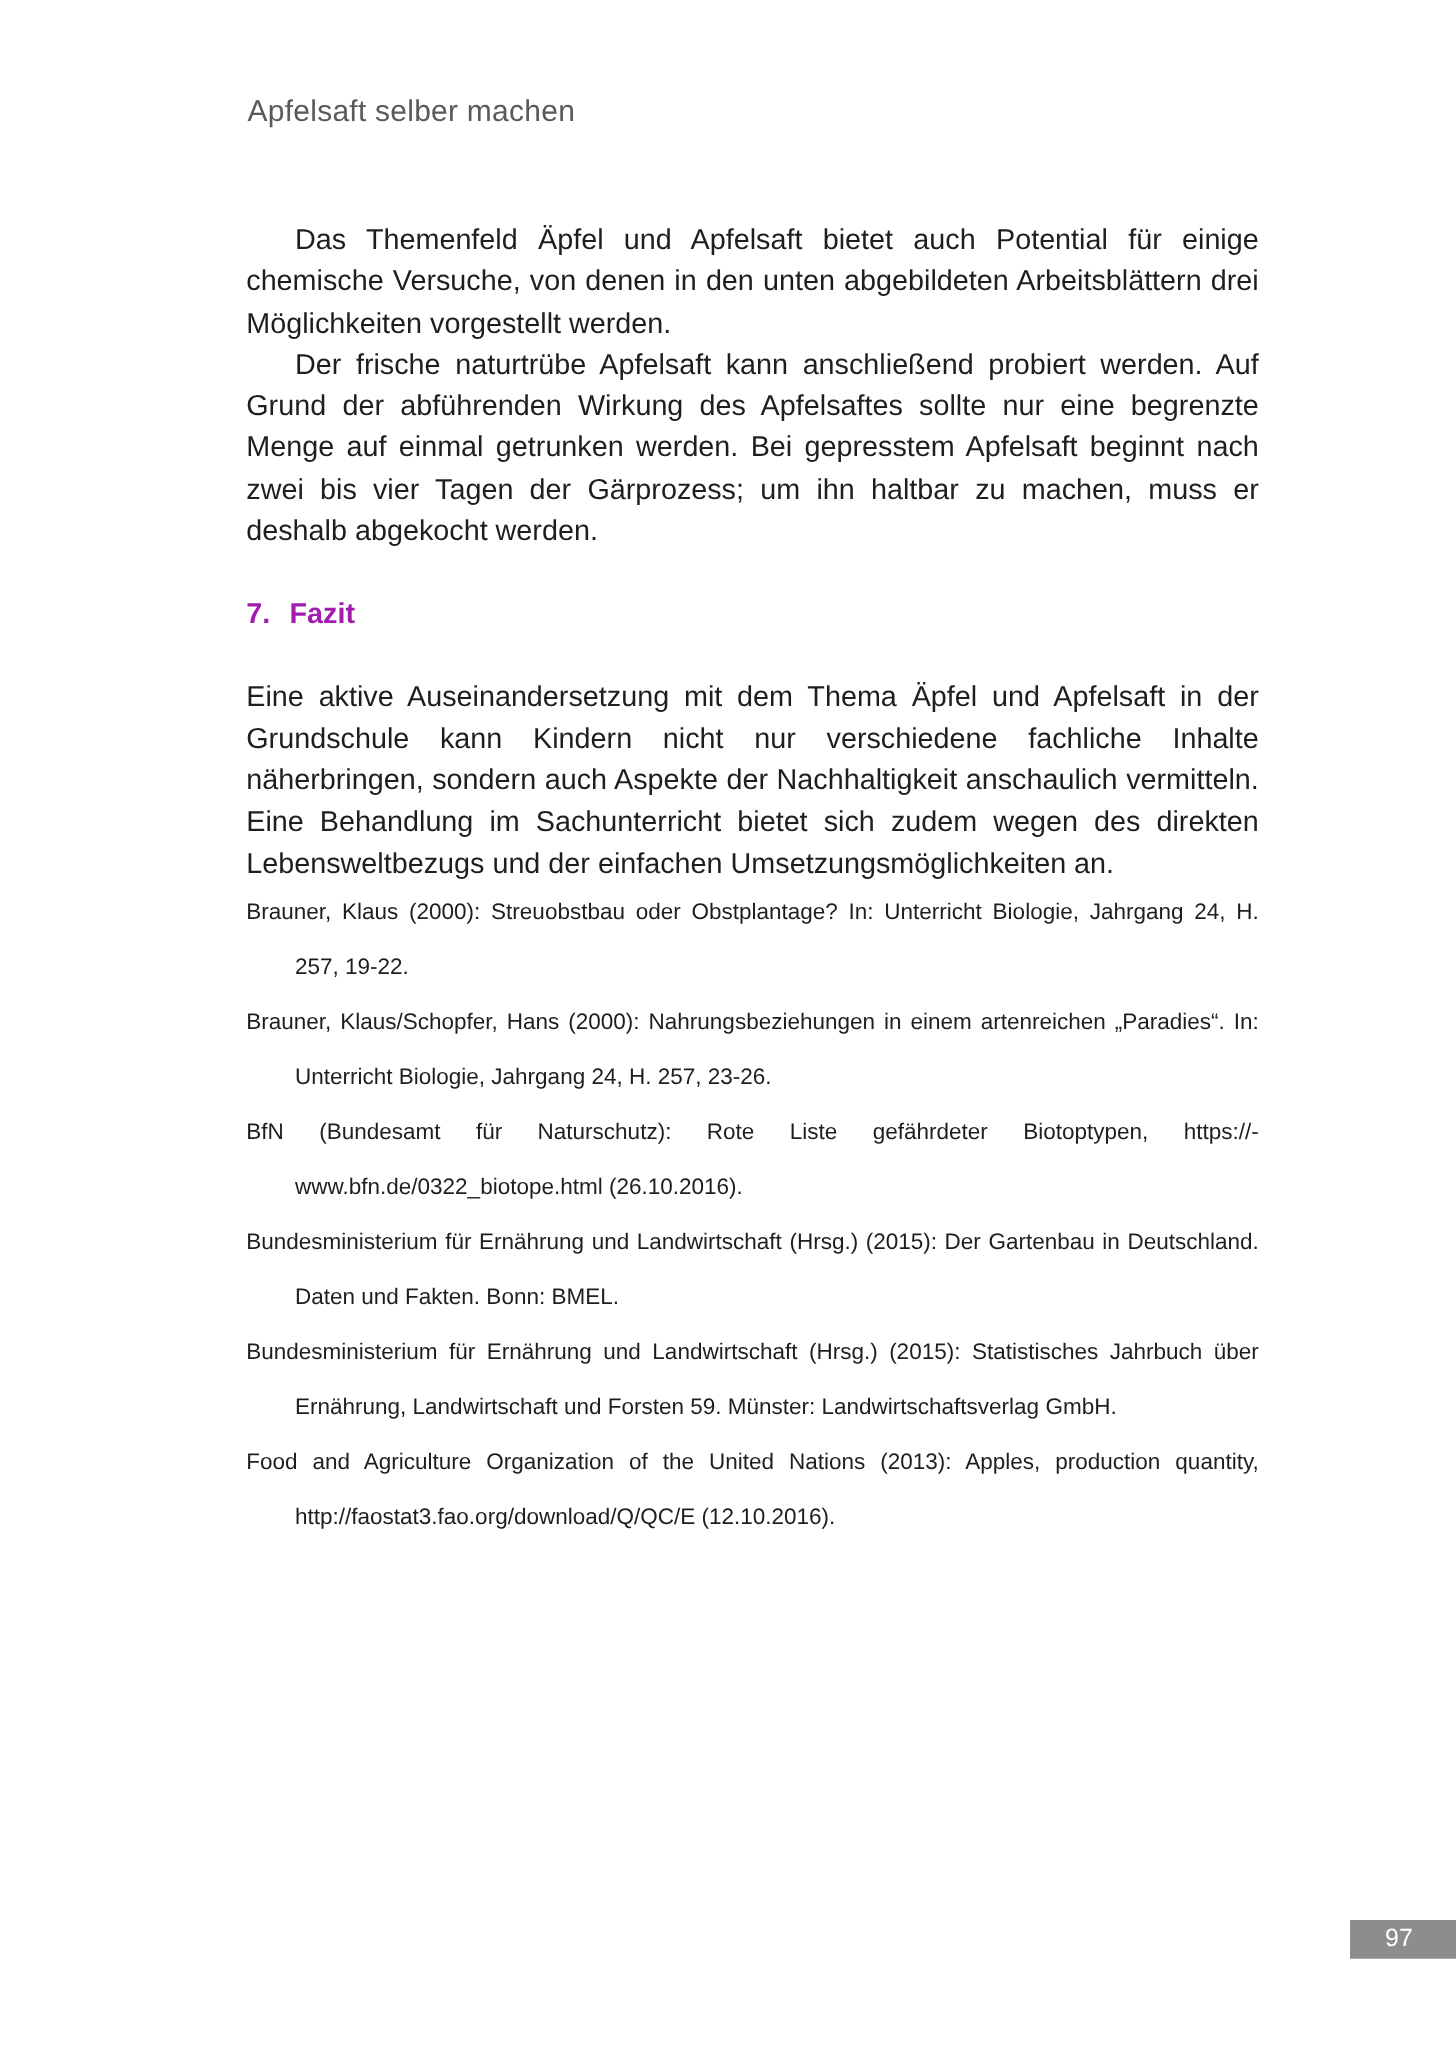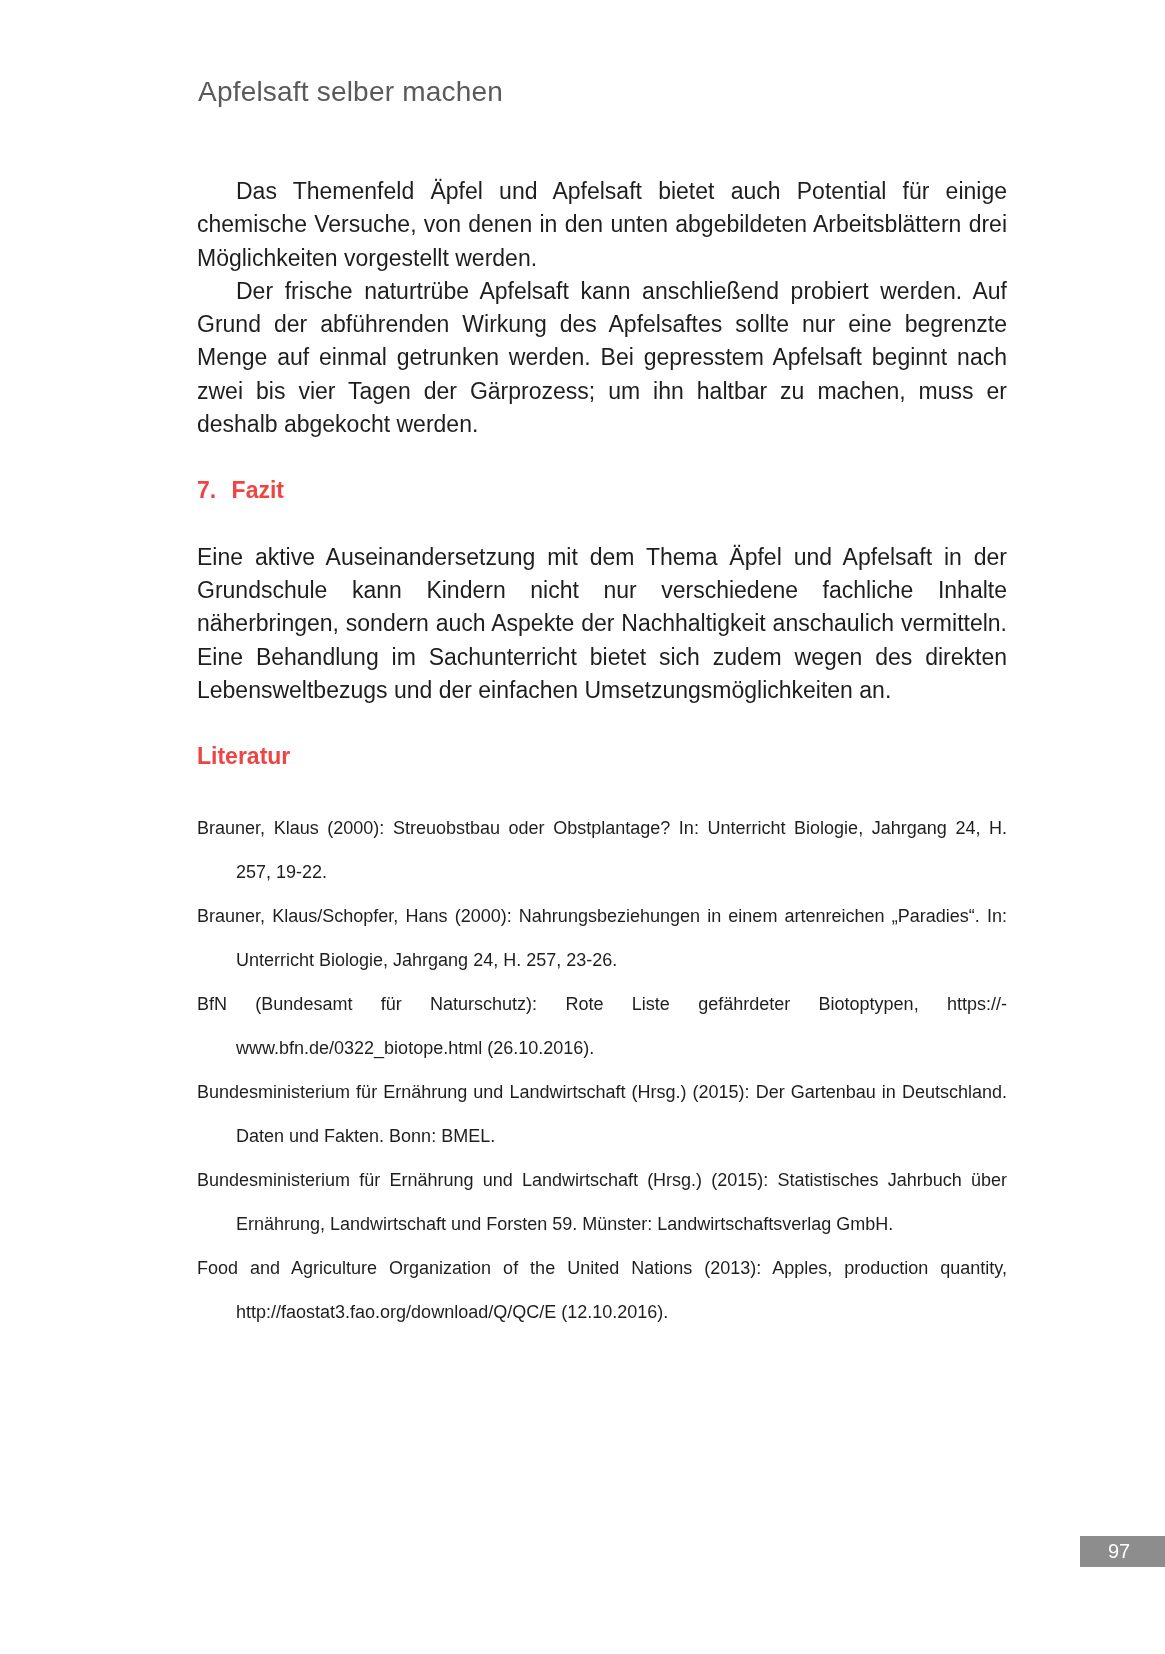--- a/index.html
+++ b/index.html
@@ -3,31 +3,31 @@
 <meta charset="utf-8">
 <style>
   html, body { margin: 0; padding: 0; background: #ffffff; }
   body {
     width: 1165px; height: 1654px; position: relative; overflow: hidden;
     font-family: "Liberation Sans", "DejaVu Sans", sans-serif;
     color: #1e1e1e;
   }
   .running-head {
     position: absolute; left: 198px; top: 76px;
-    font-size: 28px; color: #5a5a5a; letter-spacing: 0.2px;
+    font-size: 24px; color: #5a5a5a; letter-spacing: 0.2px;
     white-space: nowrap;
   }
   .content {
     position: absolute; left: 197px; top: 175px; width: 810px;
     font-size: 23px; line-height: 33.3px;
   }
   .content p { margin: 0; text-align: justify; hyphens: manual; }
   .content p.indent { text-indent: 39px; }
   .heading {
-    font-weight: bold; color: #ef4444; font-size: 23px;
+    font-weight: bold; color: #a21caf; font-size: 23px;
     line-height: 33.3px; margin: 0;
   }
   .h-fazit { margin-top: 33px; margin-bottom: 33px; }
   .h-lit { margin-top: 33px; margin-bottom: 33px; }
   .heading .num { margin-right: 9px; }
   .refs { margin: 0; padding: 0; list-style: none; }
   .refs li {
     padding-left: 39px; text-indent: -39px; text-align: justify;
     font-size: 18px; line-height: 44px;
   }
@@ -49,21 +49,20 @@
   </section>
 
   <h2 class="heading h-fazit">
     <span class="num">7.</span>
     <span>Fazit</span>
   </h2>
   <section>
     <p>Eine aktive Auseinandersetzung mit dem Thema Äpfel und Apfelsaft in der Grundschule kann Kindern nicht nur verschiedene fachliche Inhalte näherbringen, sondern auch Aspekte der Nachhaltigkeit anschaulich ver­mitteln. Eine Behandlung im Sachunterricht bietet sich zudem wegen des direkten Lebensweltbezugs und der einfachen Umsetzungsmöglichkeiten an.</p>
   </section>
 
-  <h2 class="heading h-lit">Literatur</h2>
   <ul class="refs">
     <li>Brauner, Klaus (2000): Streuobstbau oder Obstplantage? In: Unterricht Biologie, Jahrgang 24, H. 257, 19-22.</li>
     <li>Brauner, Klaus/Schopfer, Hans (2000): Nahrungsbeziehungen in einem arten­reichen „Paradies“. In: Unterricht Biologie, Jahrgang 24, H. 257, 23-26.</li>
     <li>BfN (Bundesamt für Naturschutz): Rote Liste gefährdeter Biotoptypen, https://­www.bfn.de/0322_biotope.html (26.10.2016).</li>
     <li>Bundesministerium für Ernährung und Landwirtschaft (Hrsg.) (2015): Der Gar­tenbau in Deutschland. Daten und Fakten. Bonn: BMEL.</li>
     <li>Bundesministerium für Ernährung und Landwirtschaft (Hrsg.) (2015): Statis­tisches Jahrbuch über Ernährung, Landwirtschaft und Forsten 59. Münster: Landwirtschaftsverlag GmbH.</li>
     <li>Food and Agriculture Organization of the United Nations (2013): Apples, produc­tion quantity, http://faostat3.fao.org/download/Q/QC/E (12.10.2016).</li>
   </ul>
 </div>
 

